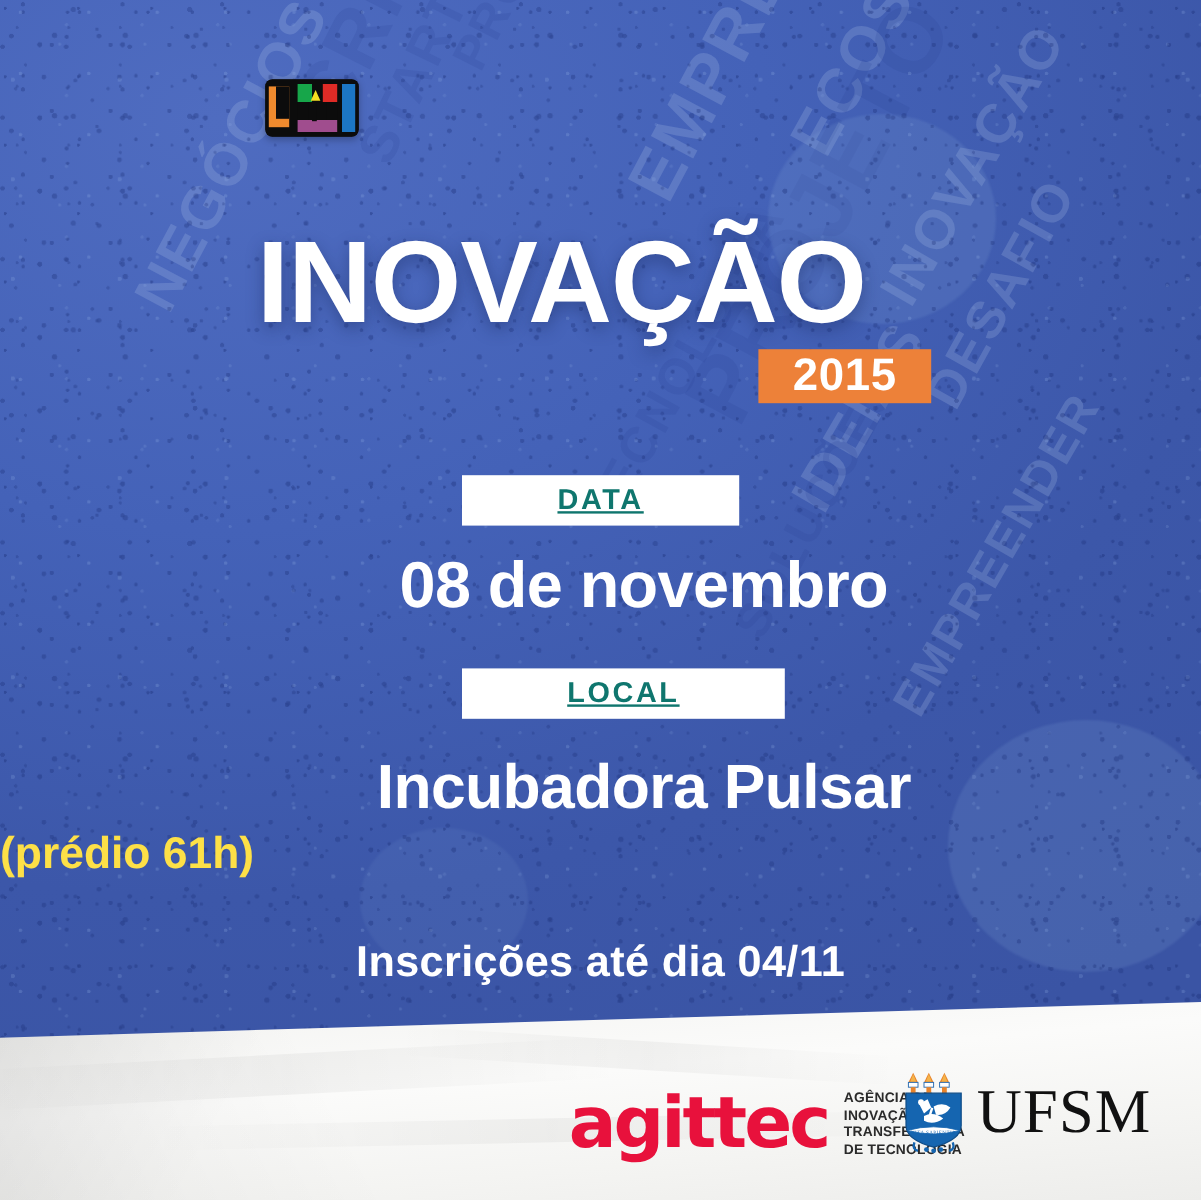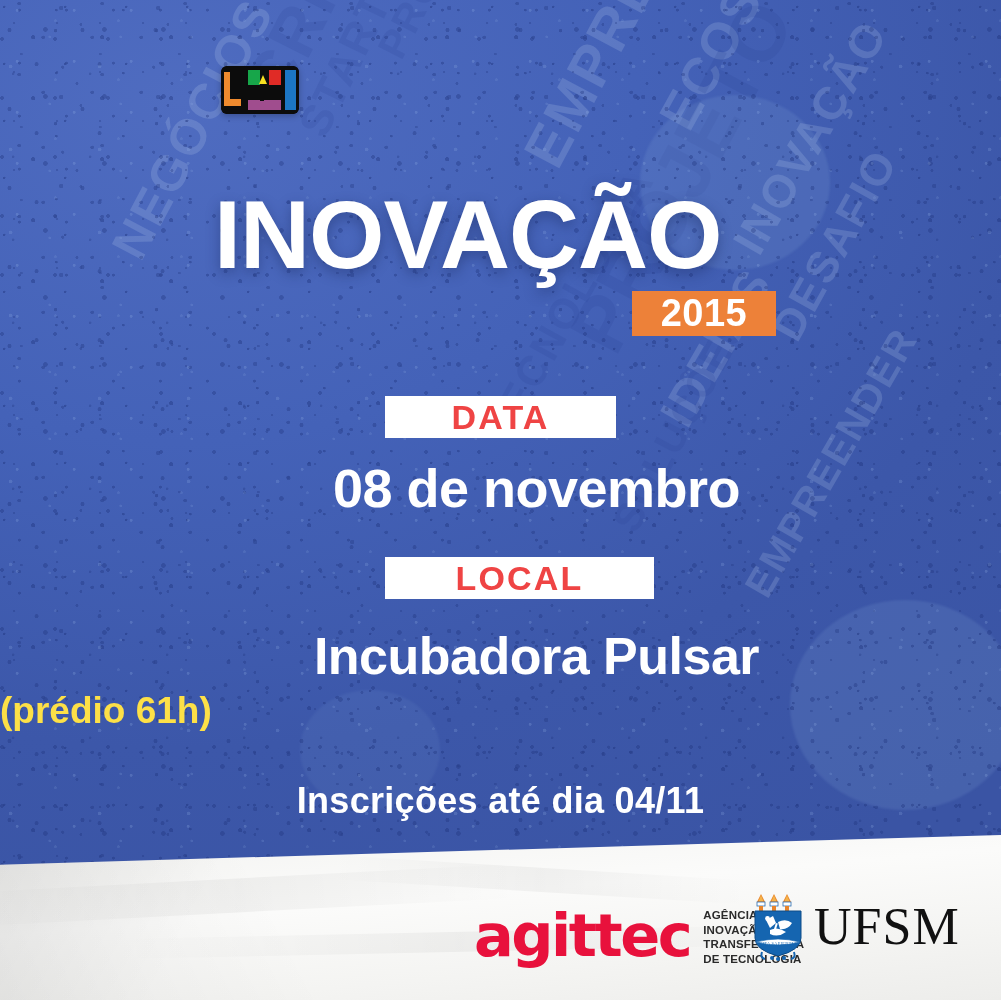--- a/index.html
+++ b/index.html
@@ -129,23 +129,23 @@
   }
 
   
   .label-badge{
     position:absolute;
     height:42px;
     background:#ffffff;
     display:flex;align-items:center;justify-content:center;
   }
   .label-badge .txt{
-    color:#ef4444;
-    font-size:34px;font-weight:800;letter-spacing:2.2px;
-    line-height:1;padding-bottom:1px;
+    color:#0f766e;
+    font-size:24px;font-weight:800;letter-spacing:2.2px;
+    line-height:1;padding-bottom:1px;text-decoration:underline;
   }
   #badge-data{ left:385px;top:396px;width:231px; }
   #badge-local{ left:385px;top:557px;width:269px; }
 
   
   .value-big{
     position:absolute;
     width:100%;left:0;
     text-align:center;
     color:#ffffff;

